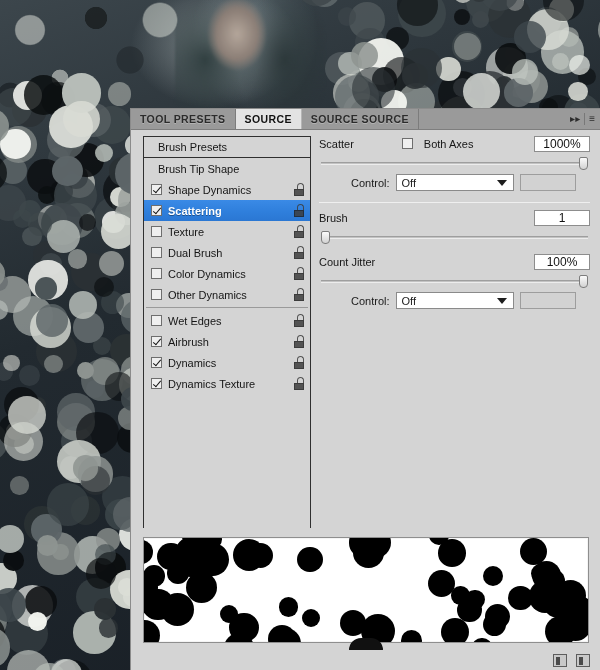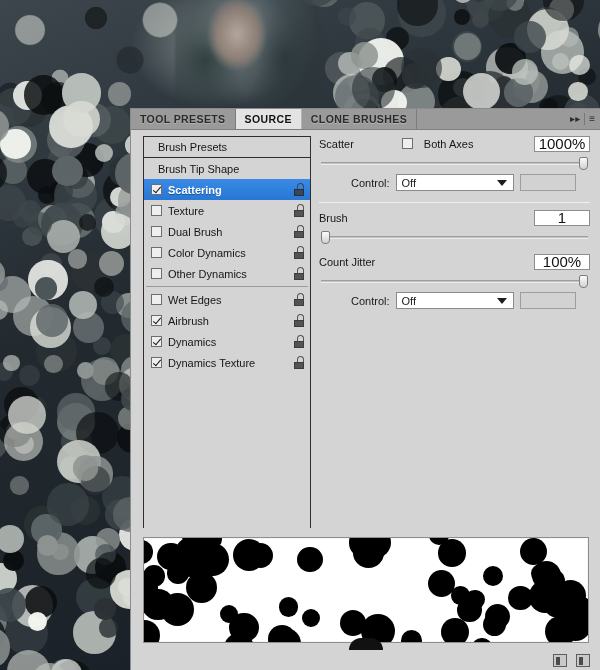--- a/index.html
+++ b/index.html
@@ -186,21 +186,21 @@
     margin-bottom: 3px;
   }
   .lbl { font-size: 11px; color: #161616; }
   .spacer { flex: 1; }
 
   .chk-inline { display: flex; align-items: center; gap: 5px; }
   .numbox {
     width: 56px; height: 16px;
     background: #ffffff;
     border: 1px solid #8d8d8d;
-    font-size: 15px;
+    font-size: 12px;
     color: #111;
     display: flex; align-items: center; justify-content: center;
     cursor: text;
   }
 
   
   .slider {
     position: relative;
     height: 14px;
     margin: 0 2px 4px 2px;
@@ -529,40 +529,48 @@
   <div id="palette">
 
     <div id="tabbar">
       <div class="tab">
         <span>TOOL PRESETS</span>
       </div>
       <div class="tab active">
         <span>SOURCE</span>
       </div>
       <div class="tab">
-        <span>CLONE BRUSHES</span>
+        <span>SOURCE SOURCE</span>
       </div>
       <div id="tab-filler"></div>
       <div id="tabbar-right">
         <span class="hdr-icon">▸▸</span>
         <span class="hdr-sep"></span>
         <span class="hdr-icon">≡</span>
       </div>
     </div>
 
     <div id="panel-body">
 
       <div id="optlist">
           <div class="opt-row header">
             <span class="opt-indent"></span>
             <span class="opt-label">Brush Presets</span>
           </div>
           <div class="opt-row">
             <span class="opt-indent"></span>
             <span class="opt-label">Brush Tip Shape</span>
+          </div>
+          <div class="opt-row">
+            <span class="cbx checked"></span>
+            <span class="opt-label">Shape Dynamics</span>
+            <span class="lock">
+              <span class="lk-shackle"></span>
+              <span class="lk-body"></span>
+            </span>
           </div>
           <div class="opt-row selected">
             <span class="cbx checked"></span>
             <span class="opt-label">Scattering</span>
             <span class="lock">
               <span class="lk-shackle"></span>
               <span class="lk-body"></span>
             </span>
           </div>
           <div class="opt-row">

